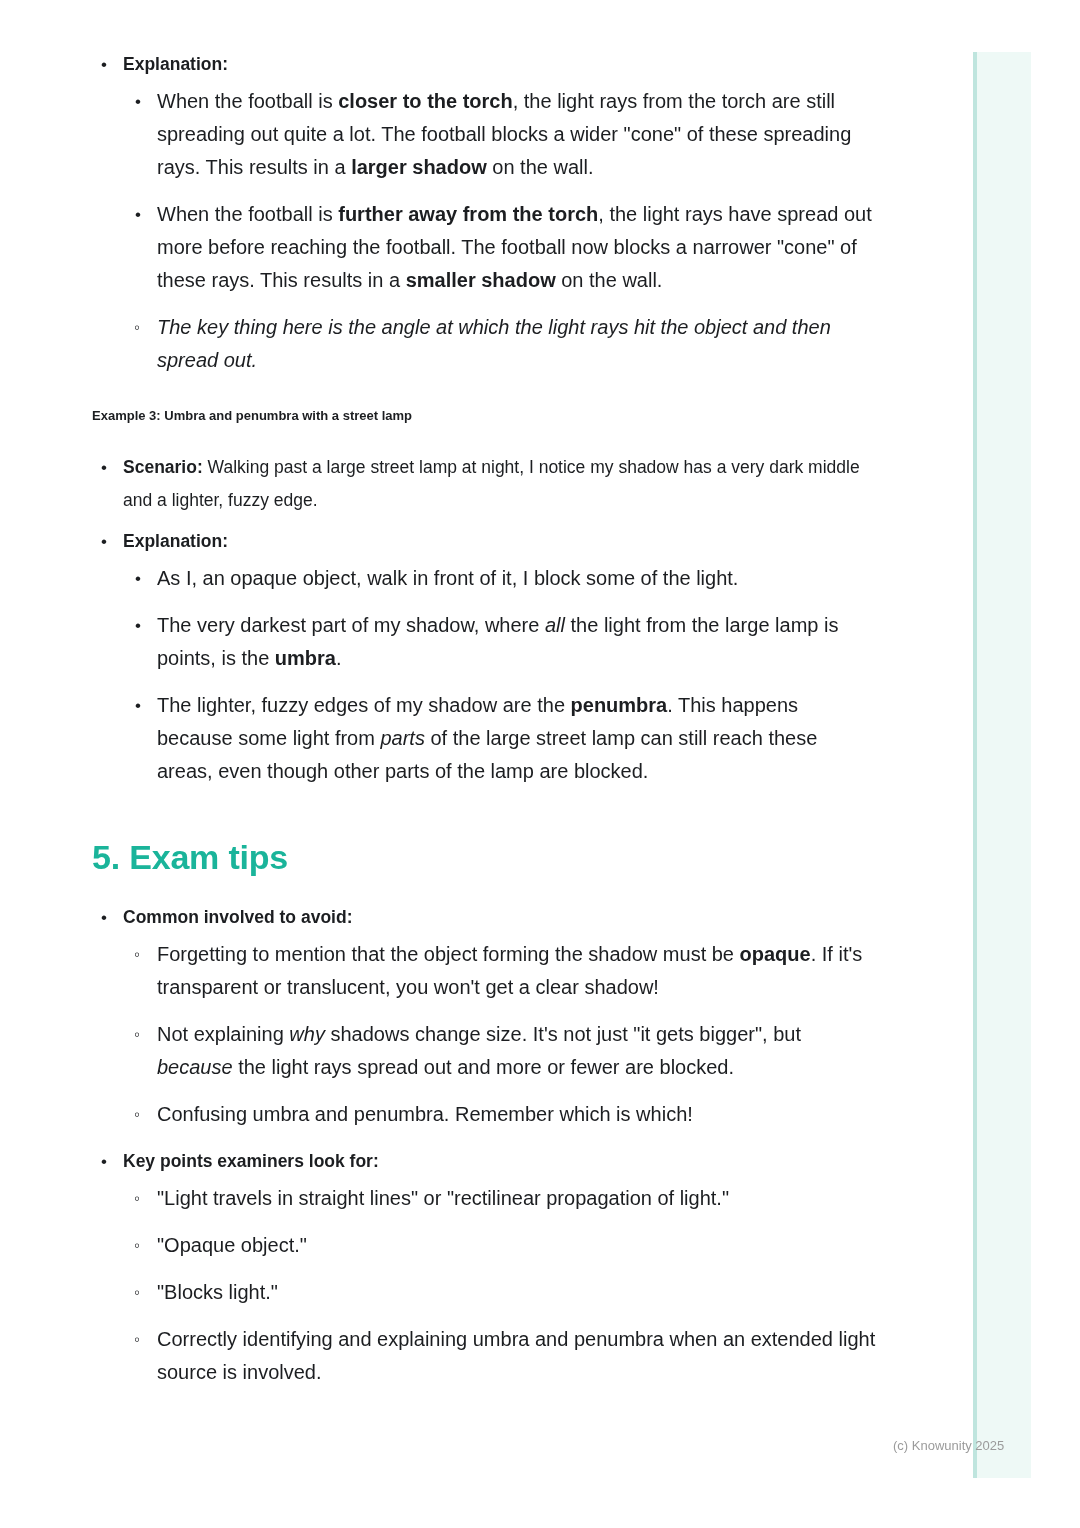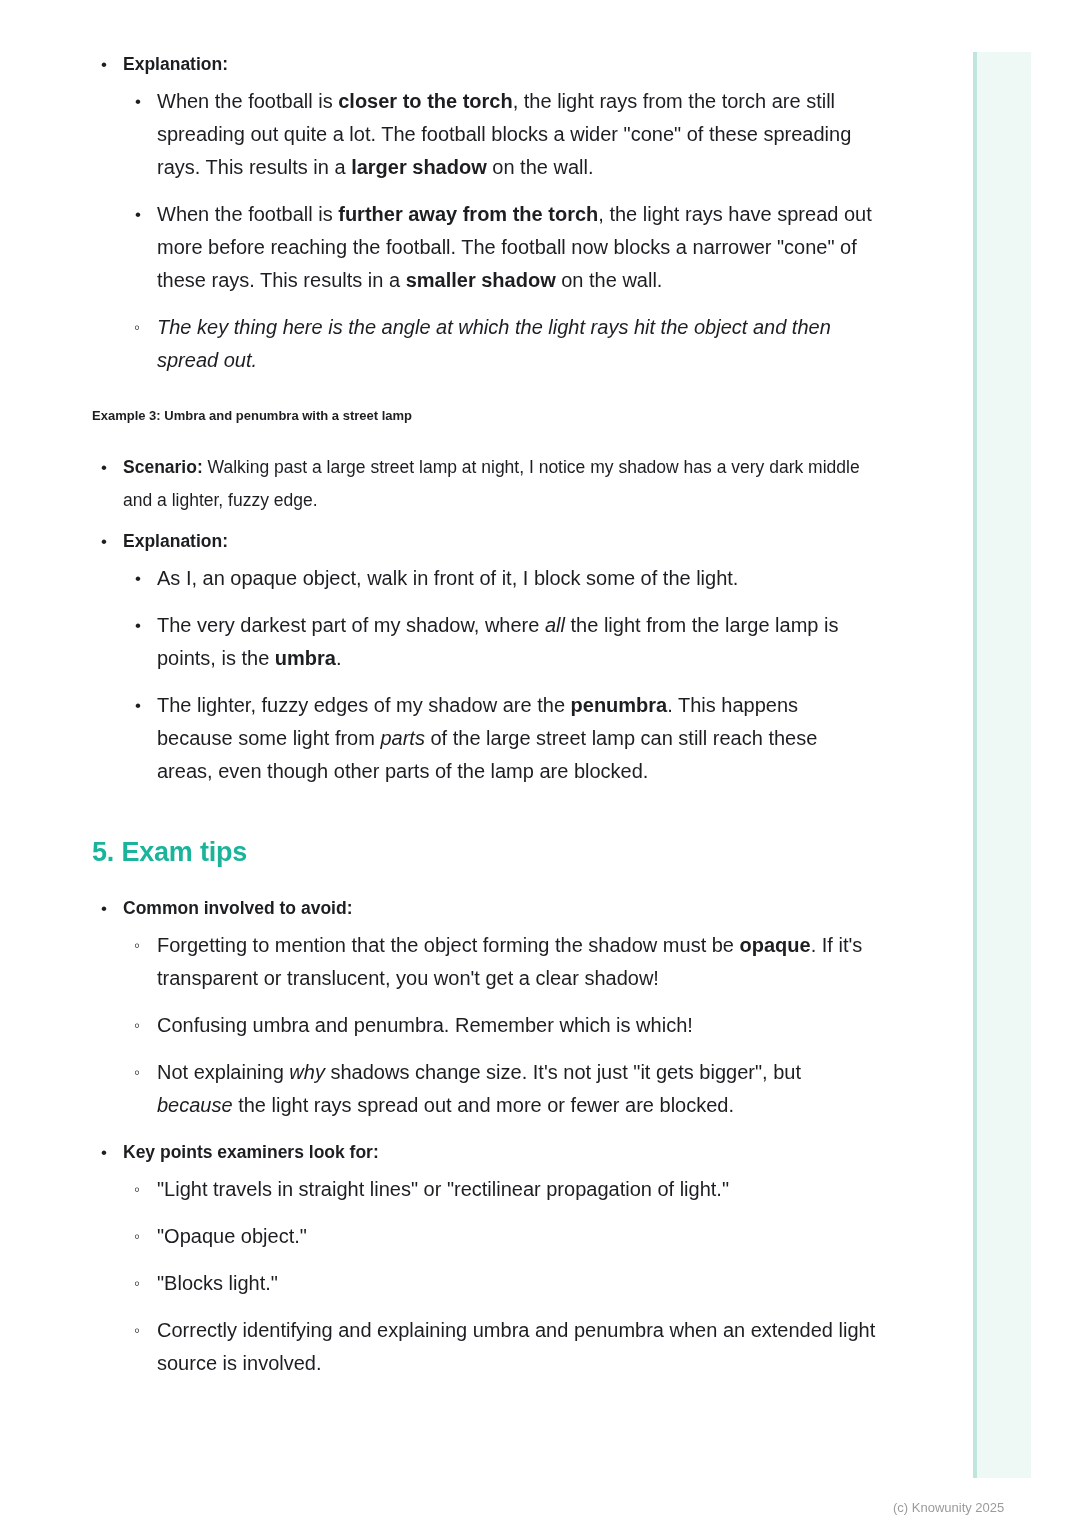--- a/index.html
+++ b/index.html
@@ -34,21 +34,21 @@
     left: 0;
     top: 0;
     width: 940px;
     padding: 48px 0 0 92px;
     box-sizing: border-box;
   }
 
   
   .h-section {
     color: #1ab49a;
-    font-size: 27px;
+    font-size: 34px;
     font-weight: 700;
     line-height: 1.25;
     letter-spacing: -0.2px;
     margin: 48px 0 22px 0;
   }
   .h-example {
     font-size: 13px;
     font-weight: 700;
     line-height: 1.4;
     margin: 30px 0 26px 0;
@@ -113,21 +113,21 @@
   .i { font-style: italic; }
   li.all-italic { font-style: italic; }
 
   .group-gap { margin-bottom: 26px; }
   .tight > li { margin-bottom: 12px; }
 
   
   #watermark {
     position: absolute;
     left: 893px;
-    top: 1500px;
+    top: 1438px;
     font-size: 13px;
     color: #9b9b9b;
     white-space: nowrap;
     font-family: "Liberation Sans", "DejaVu Sans", sans-serif;
   }
 </style>
 </head>
 <body style="background: rgb(255, 255, 255); color: rgb(28, 30, 33);">
 
 <div id="side-panel" style="background: rgb(238, 249, 246); border-left-color: rgb(191, 229, 222);"></div>
@@ -164,22 +164,22 @@
   </ul>
 
   <div class="h-section" style="color: rgb(26, 180, 154);">5. Exam tips</div>
 
   <ul class="lvl1">
     <li>
       <span class="b">Common involved to avoid:</span>
 
       <ul class="lvl2">
         <li class="circ"><span>Forgetting to mention that the object forming the shadow must be </span><span class="b">opaque</span><span>. If it's transparent or translucent, you won't get a clear shadow!</span></li>
+        <li class="circ"><span>Not explaining </span><span class="i">why</span><span> shadows change size. It's not just "it gets bigger", but </span><span class="i">because</span><span> the light rays spread out and more or fewer are blocked.</span></li>
         <li class="circ group-gap"><span>Confusing umbra and penumbra. Remember which is which!</span></li>
-        <li class="circ"><span>Not explaining </span><span class="i">why</span><span> shadows change size. It's not just "it gets bigger", but </span><span class="i">because</span><span> the light rays spread out and more or fewer are blocked.</span></li>
       </ul>
     </li>
 
     <li>
       <span class="b">Key points examiners look for:</span>
 
       <ul class="lvl2 tight">
         <li class="circ"><span>"Light travels in straight lines" or "rectilinear propagation of light."</span></li>
         <li class="circ"><span>"Opaque object."</span></li>
         <li class="circ"><span>"Blocks light."</span></li>

